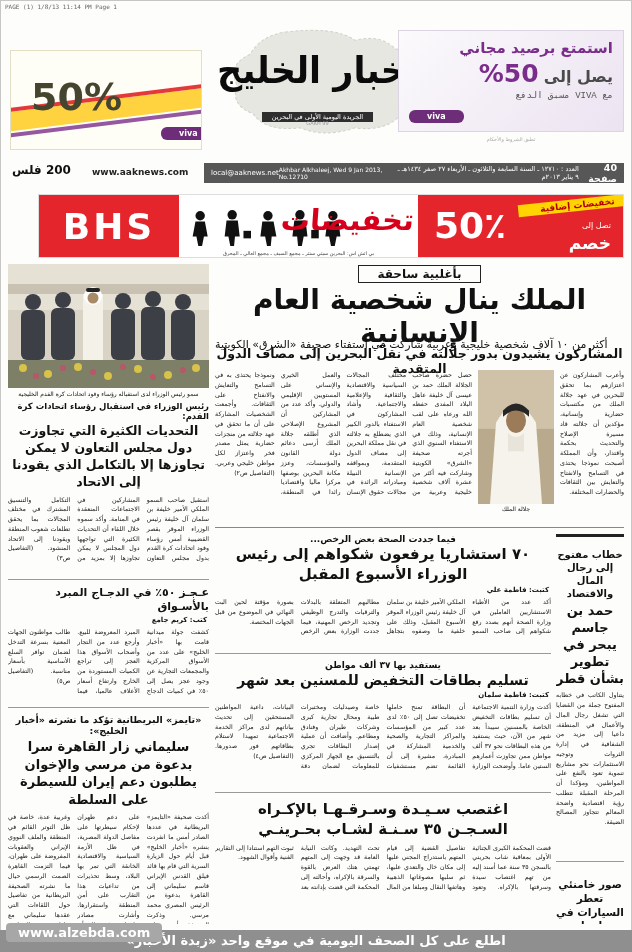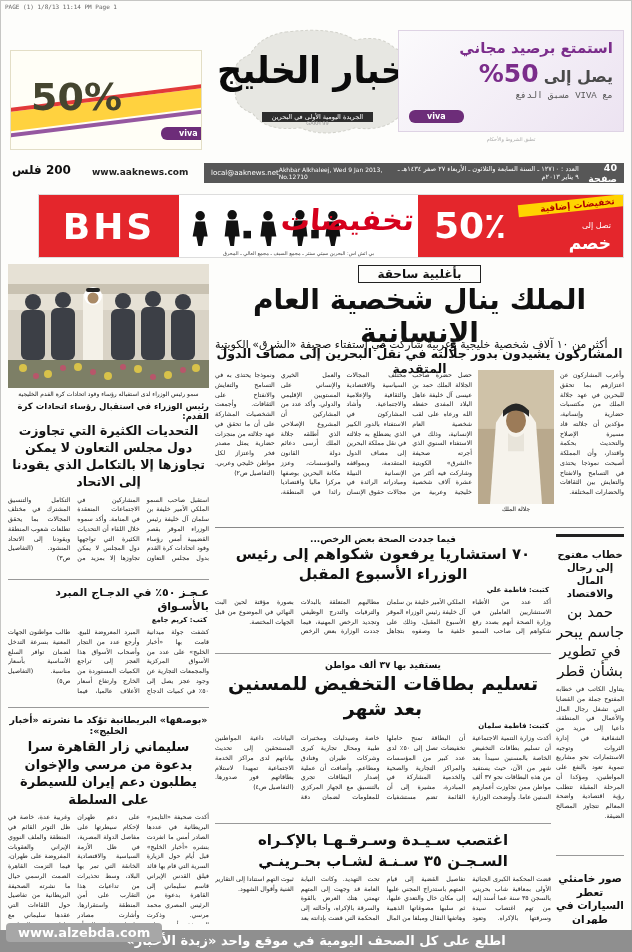--- a/index.html
+++ b/index.html
@@ -119,28 +119,28 @@
     line-height:1.3; margin-bottom:1px; }
   .byline { font-size:7px; font-weight:bold; margin:2px 2px 3px; }
   .times-kicker { font-size:9.5px; font-weight:bold; text-align:center; }
   .times-headline { font-size:13px; font-weight:bold; text-align:center;
     line-height:1.35; margin:2px 0 4px; }
 
   .col-center { position:absolute; left:215px; top:534px; width:336px; height:390px; overflow:hidden; }
   .c-kicker { font-size:9px; font-weight:bold; text-align:center; }
   .c-headline { font-size:15px; font-weight:bold; text-align:center;
     line-height:1.3; margin:1px 0 1px; }
-  .c-headline-big { font-size:19px; }
+  .c-headline-big { font-size:14px; }
   .body4 { column-count:4; column-gap:7px; overflow:hidden; }
   .crime-h { font-size:15px; font-weight:bold; text-align:center; line-height:1.35; }
 
   .col-right { position:absolute; left:556px; top:534px; width:68px; height:390px; overflow:hidden; }
   .letter-kicker { font-size:10px; font-weight:bold; text-align:center;
     border-top:3px solid #222; padding-top:11px; line-height:1.3; }
-  .letter-headline { font-size:15px; font-weight:normal; text-align:center;
+  .letter-headline { font-size:13px; font-weight:bold; text-align:center;
     line-height:1.3; margin:3px 0; }
   .body1 { overflow:hidden; }
   .kh-headline { font-size:10.5px; font-weight:bold; text-align:center;
     line-height:1.3; margin:5px 0 3px; border-top:1px solid #999; padding-top:16px; }
 
   .h50{height:50px} .h72{height:72px} .h74{height:74px} .h78{height:78px}
   .h84{height:84px} .h120{height:120px} .h150{height:150px} .h166{height:166px}
 
   
   .bottom-banner { position:absolute; left:0; right:0; bottom:0; height:22px;
@@ -304,21 +304,21 @@
     </span>
     <div class="photo-cap">سمو رئيس الوزراء لدى استقباله رؤساء وفود اتحادات كرة القدم الخليجية</div>
     <div class="pm-kicker">رئيس الوزراء في استقبال رؤساء اتحادات كرة القدم:</div>
     <h2 class="pm-headline">التحديات الكثيرة التي تجاوزت دول مجلس التعاون لا يمكن تجاوزها إلا بالتكامل الذي يقودنا إلى الاتحاد</h2>
     <div class="body3 smalltext h78">استقبل صاحب السمو الملكي الأمير خليفة بن سلمان آل خليفة رئيس الوزراء الموقر بقصر القضيبية أمس رؤساء وفود اتحادات كرة القدم بدول مجلس التعاون المشاركين في الاجتماعات المنعقدة في المنامة. وأكد سموه خلال اللقاء أن التحديات الكثيرة التي تواجهها دول المجلس لا يمكن تجاوزها إلا بمزيد من التكامل والتنسيق المشترك في مختلف المجالات بما يحقق تطلعات شعوب المنطقة ويقودنا إلى الاتحاد المنشود. (التفاصيل ص٣)</div>
     <div class="rule"></div>
     <h2 class="chicken-headline">عـجـز ٥٠٪ في الدجـاج المبرد بالأسـواق</h2>
     <div class="byline">كتب: كريم جامع</div>
     <div class="body3 smalltext h74">كشفت جولة ميدانية قامت بها «أخبار الخليج» على عدد من الأسواق المركزية والمجمعات التجارية عن وجود عجز يصل إلى ٥٠٪ في كميات الدجاج المبرد المعروضة للبيع. وأرجع عدد من التجار وأصحاب الأسواق هذا العجز إلى تراجع الكميات المستوردة من الخارج وارتفاع أسعار الأعلاف عالميا، فيما طالب مواطنون الجهات المعنية بسرعة التدخل لضمان توافر السلع الأساسية بأسعار مناسبة. (التفاصيل ص٥)</div>
     <div class="rule"></div>
-    <div class="times-kicker">«بوصفها» البريطانية تؤكد ما نشرته «أخبار الخليج»:</div>
+    <div class="times-kicker">«تايمز» البريطانية تؤكد ما نشرته «أخبار الخليج»:</div>
     <h2 class="times-headline">سليماني زار القاهرة سرا بدعوة من مرسي والإخوان يطلبون دعم إيران للسيطرة على السلطة</h2>
     <div class="body3 smalltext h150">أكدت صحيفة «التايمز» البريطانية في عددها الصادر أمس ما انفردت بنشره «أخبار الخليج» قبل أيام حول الزيارة السرية التي قام بها قائد فيلق القدس الإيراني قاسم سليماني إلى القاهرة بدعوة من الرئيس المصري محمد مرسي. وذكرت الصحيفة أن جماعة الإخوان المسلمين تسعى إلى الحصول على دعم طهران لإحكام سيطرتها على مفاصل الدولة المصرية، في ظل الأزمة السياسية والاقتصادية الخانقة التي تمر بها البلاد، وسط تحذيرات من تداعيات هذا التقارب على أمن المنطقة واستقرارها. وأشارت مصادر دبلوماسية غربية إلى أن الزيارة أثارت قلقا بالغا في عواصم خليجية وغربية عدة، خاصة في ظل التوتر القائم في المنطقة والملف النووي الإيراني والعقوبات المفروضة على طهران، فيما التزمت القاهرة الصمت الرسمي حيال ما نشرته الصحيفة البريطانية من تفاصيل حول اللقاءات التي عقدها سليماني مع قيادات في الجماعة. (التفاصيل ص٨)</div>
   </div>
 
   <div class="col-center">
     <div class="c-kicker">فيما جددت الصحة بعض الرخص...</div>
     <h2 class="c-headline">٧٠ استشاريا يرفعون شكواهم إلى رئيس الوزراء الأسبوع المقبل</h2>
     <div class="byline">كتبت: فاطمة علي</div>
     <div class="body4 smalltext h50">أكد عدد من الأطباء الاستشاريين العاملين في وزارة الصحة أنهم بصدد رفع شكواهم إلى صاحب السمو الملكي الأمير خليفة بن سلمان آل خليفة رئيس الوزراء الموقر الأسبوع المقبل، وذلك على خلفية ما وصفوه بتجاهل مطالبهم المتعلقة بالبدلات والترقيات والتدرج الوظيفي وتجديد الرخص المهنية، فيما جددت الوزارة بعض الرخص بصورة مؤقتة لحين البت النهائي في الموضوع من قبل الجهات المختصة.</div>
     <div class="rule"></div>

